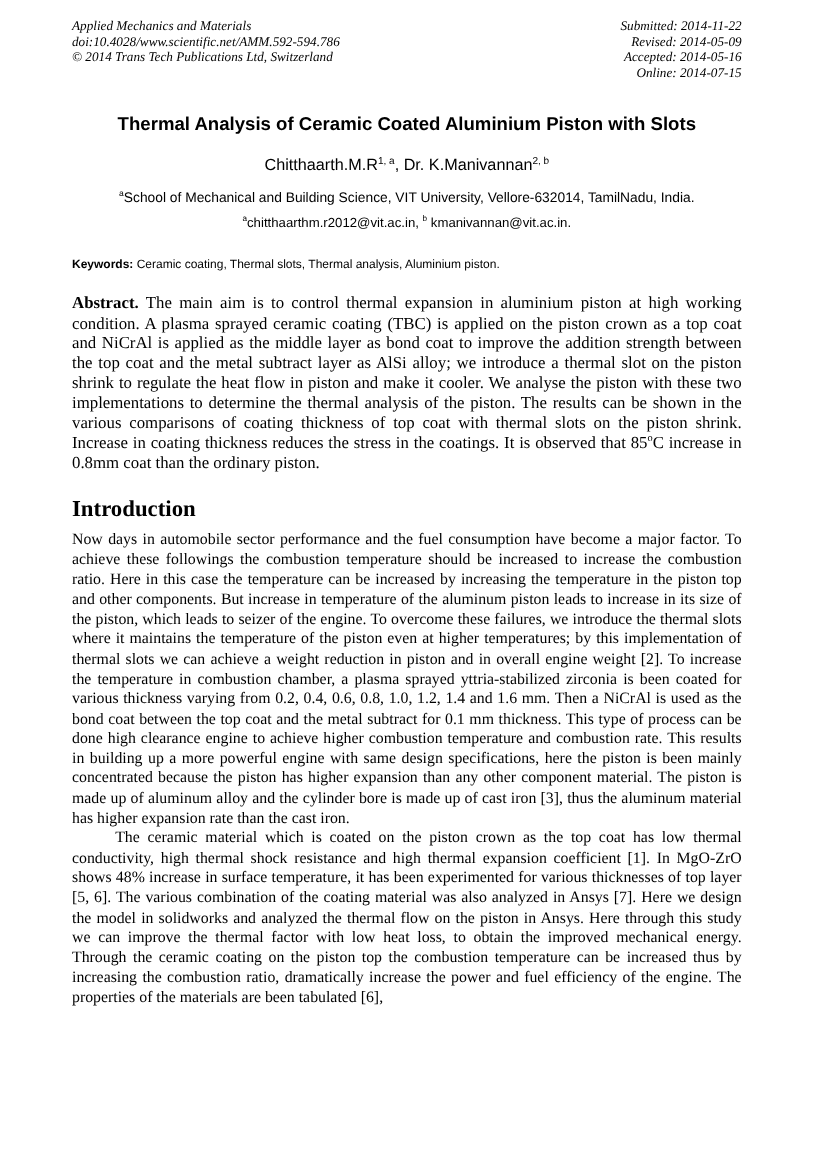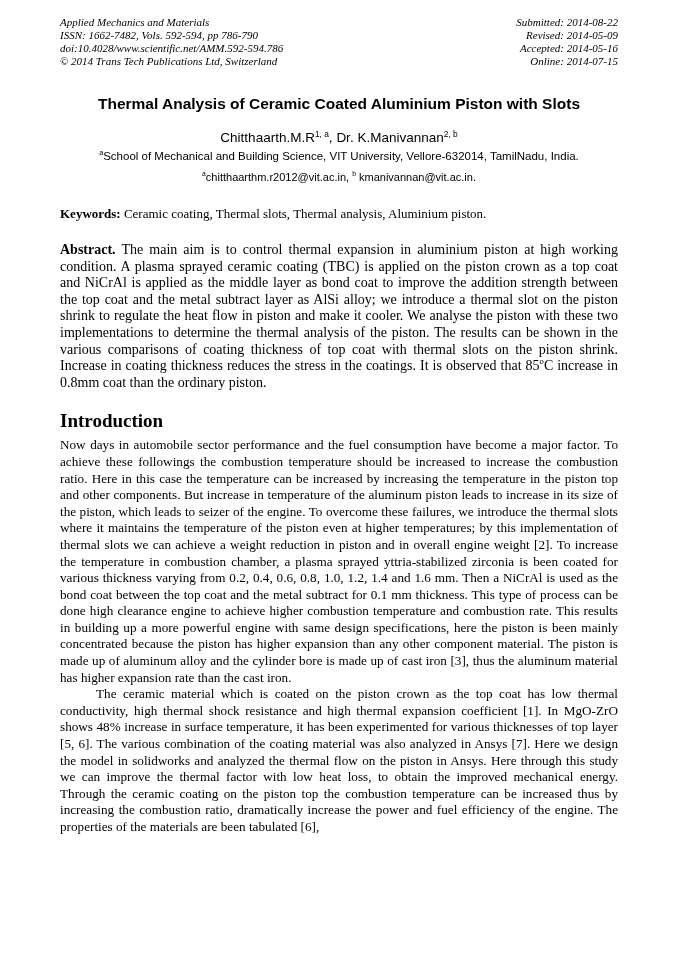--- a/index.html
+++ b/index.html
@@ -32,31 +32,31 @@
     font-family: "Liberation Sans", sans-serif;
     font-size: 13.5px;
     text-align: center;
     margin-top: 17px;
   }
   sup { font-size: 0.62em; line-height: 0; }
   .affil {
     font-family: "Liberation Sans", sans-serif;
     font-size: 11.5px;
     text-align: center;
-    margin-top: 5px;
+    margin-top: 14px;
   }
   .emails {
     font-family: "Liberation Sans", sans-serif;
     font-size: 11px;
     text-align: center;
     margin-top: 9px;
   }
   .keywords {
-    font-family: Liberation Serif, serif;
-    font-size: 13px;
+    font-family: Liberation Sans, sans-serif;
+    font-size: 10px;
     margin-top: 23px;
   }
   .keywords b { font-weight: bold; }
   .abstract {
     font-size: 14px;
     line-height: 16.6px;
     text-align: justify;
     margin: 20px 0 0 0;
   }
   .abstract b { font-weight: bold; }
@@ -74,26 +74,25 @@
   .indent { text-indent: 36px; }
 </style>
 </head>
 <body>
 
 <div class="page">
 
   <header class="page-header">
     <div class="header-left">
       <div>Applied Mechanics and Materials</div>
-      <div>ISSN: 1662-7482, Vols. 592-594, pp 786-790</div>
       <div>doi:10.4028/www.scientific.net/AMM.592-594.786</div>
       <div>© 2014 Trans Tech Publications Ltd, Switzerland</div>
     </div>
     <div class="header-right">
-      <div>Submitted: 2014-08-22</div>
+      <div>Submitted: 2014-11-22</div>
       <div>Revised: 2014-05-09</div>
       <div>Accepted: 2014-05-16</div>
       <div>Online: 2014-07-15</div>
     </div>
   </header>
 
   <h1 class="paper-title">Thermal Analysis of Ceramic Coated Aluminium Piston with Slots</h1>
 
   <div class="authors"><span>Chitthaarth.M.R</span><sup>1, a</sup><span>, </span><span>Dr. K.Manivannan</span><sup>2, b</sup></div>
 

